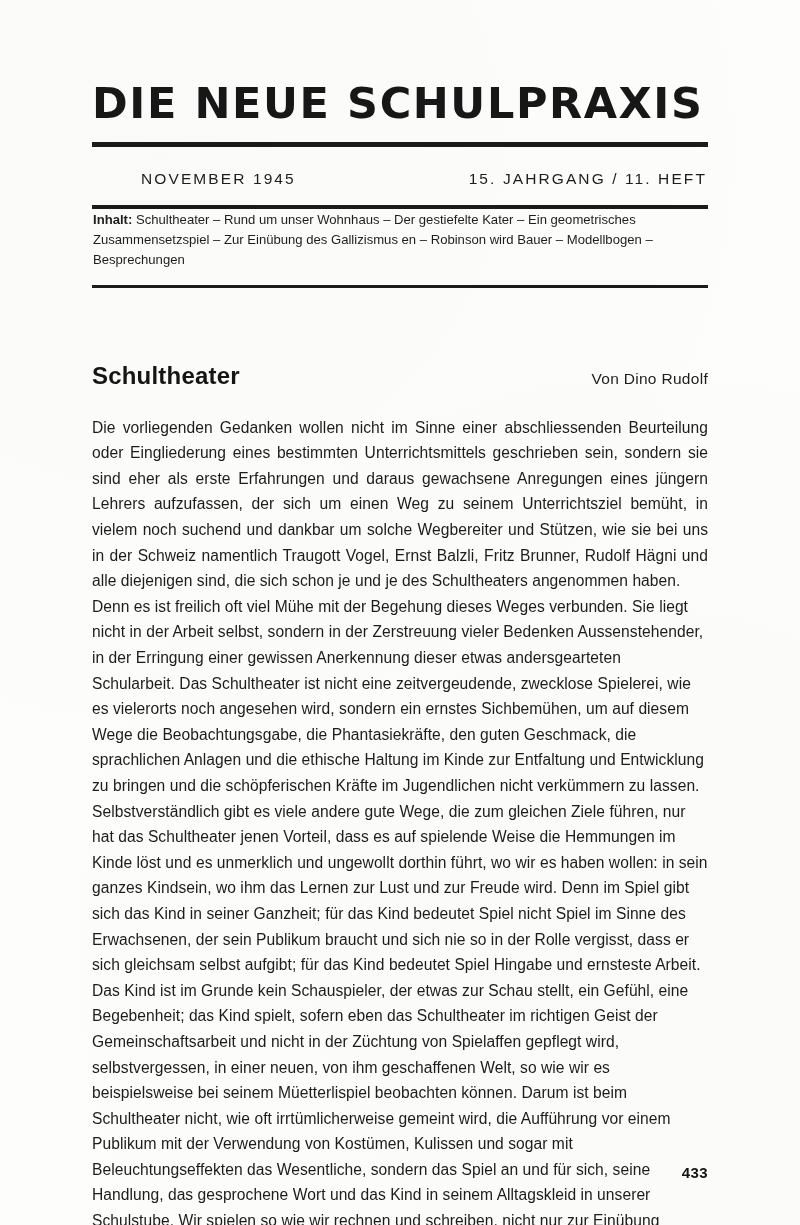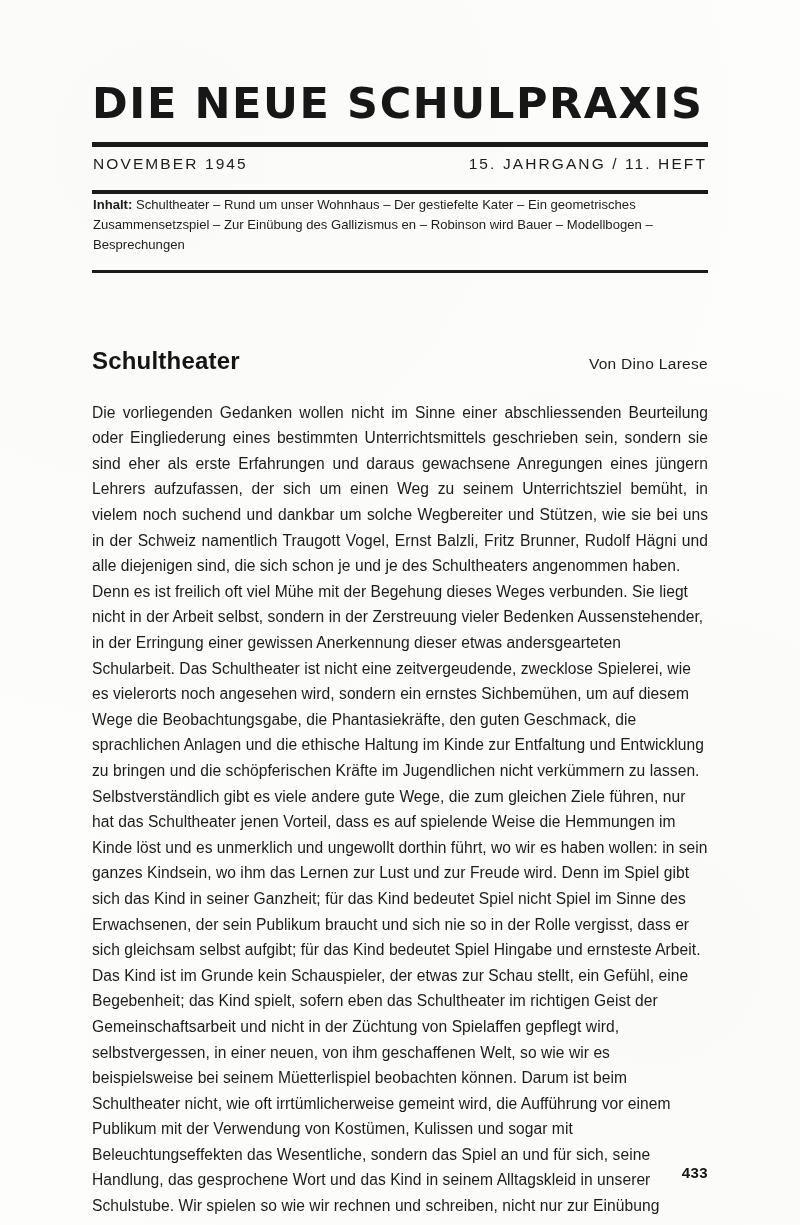--- a/index.html
+++ b/index.html
@@ -70,22 +70,23 @@
 
   
   .issue-line {
     display: flex;
     justify-content: space-between;
     align-items: baseline;
     font-size: 15.5px;
     font-weight: 500;
     letter-spacing: 2.1px;
     color: #1d1d1d;
-    padding: 8px 1px 8px 1px;
+    padding: 23px 1px 8px 1px;
     white-space: nowrap;
+    margin-left: 48px;
   }
   .issue-right {
     letter-spacing: 2.1px;
   }
 
   
   .contents {
     font-size: 13.1px;
     line-height: 1.52;
     color: #1d1d1d;
@@ -168,21 +169,21 @@
     <div class="rule-medium"></div>
 
     <div class="contents">
       <b>Inhalt:</b><span>&nbsp;</span><span>Schultheater – Rund um unser Wohnhaus – Der gestiefelte Kater – Ein geometrisches Zusammensetzspiel – Zur Einübung des Gallizismus en – Robinson wird Bauer – Modellbogen – Besprechungen</span>
     </div>
 
     <div class="rule-thin"></div>
 
     <div class="article-head">
       <div class="article-title">Schultheater</div>
-      <div class="article-byline">Von Dino Larese</div>
+      <div class="article-byline">Von Dino Rudolf</div>
     </div>
 
     <div class="body-text">
       <p>Die vorliegenden Gedanken wollen nicht im Sinne einer abschliessenden Beurteilung oder Eingliederung eines bestimmten Unterrichtsmittels geschrieben sein, sondern sie sind eher als erste Erfahrungen und daraus gewachsene Anregungen eines jüngern Lehrers aufzufassen, der sich um einen Weg zu seinem Unterrichtsziel bemüht, in vielem noch suchend und dankbar um solche Wegbereiter und Stützen, wie sie bei uns in der Schweiz namentlich Traugott Vogel, Ernst Balzli, Fritz Brunner, Rudolf Hägni und alle diejenigen sind, die sich schon je und je des Schultheaters angenommen haben.</p>
       <p>Denn es ist freilich oft viel Mühe mit der Begehung dieses Weges verbunden. Sie liegt nicht in der Arbeit selbst, sondern in der Zerstreuung vieler Bedenken Aussenstehender, in der Erringung einer gewissen Anerkennung dieser etwas andersgearteten Schularbeit. Das Schultheater ist nicht eine zeitvergeudende, zwecklose Spielerei, wie es vielerorts noch angesehen wird, sondern ein ernstes Sichbemühen, um auf diesem Wege die Beobachtungsgabe, die Phantasiekräfte, den guten Geschmack, die sprachlichen Anlagen und die ethische Haltung im Kinde zur Entfaltung und Entwicklung zu bringen und die schöpferischen Kräfte im Jugendlichen nicht verkümmern zu lassen. Selbstverständlich gibt es viele andere gute Wege, die zum gleichen Ziele führen, nur hat das Schultheater jenen Vorteil, dass es auf spielende Weise die Hemmungen im Kinde löst und es unmerklich und ungewollt dorthin führt, wo wir es haben wollen: in sein ganzes Kindsein, wo ihm das Lernen zur Lust und zur Freude wird. Denn im Spiel gibt sich das Kind in seiner Ganzheit; für das Kind bedeutet Spiel nicht Spiel im Sinne des Erwachsenen, der sein Publikum braucht und sich nie so in der Rolle vergisst, dass er sich gleichsam selbst aufgibt; für das Kind bedeutet Spiel Hingabe und ernsteste Arbeit. Das Kind ist im Grunde kein Schauspieler, der etwas zur Schau stellt, ein Gefühl, eine Begebenheit; das Kind spielt, sofern eben das Schultheater im richtigen Geist der Gemeinschaftsarbeit und nicht in der Züchtung von Spielaffen gepflegt wird, selbstvergessen, in einer neuen, von ihm geschaffenen Welt, so wie wir es beispielsweise bei seinem Müetterlispiel beobachten können. Darum ist beim Schultheater nicht, wie oft irrtümlicherweise gemeint wird, die Aufführung vor einem Publikum mit der Verwendung von Kostümen, Kulissen und sogar mit Beleuchtungseffekten das Wesentliche, sondern das Spiel an und für sich, seine Handlung, das gesprochene Wort und das Kind in seinem Alltagskleid in unserer Schulstube. Wir spielen so wie wir rechnen und schreiben, nicht nur zur Einübung</p>
     </div>
 
   </div>
 
   <div class="page-number">433</div>

